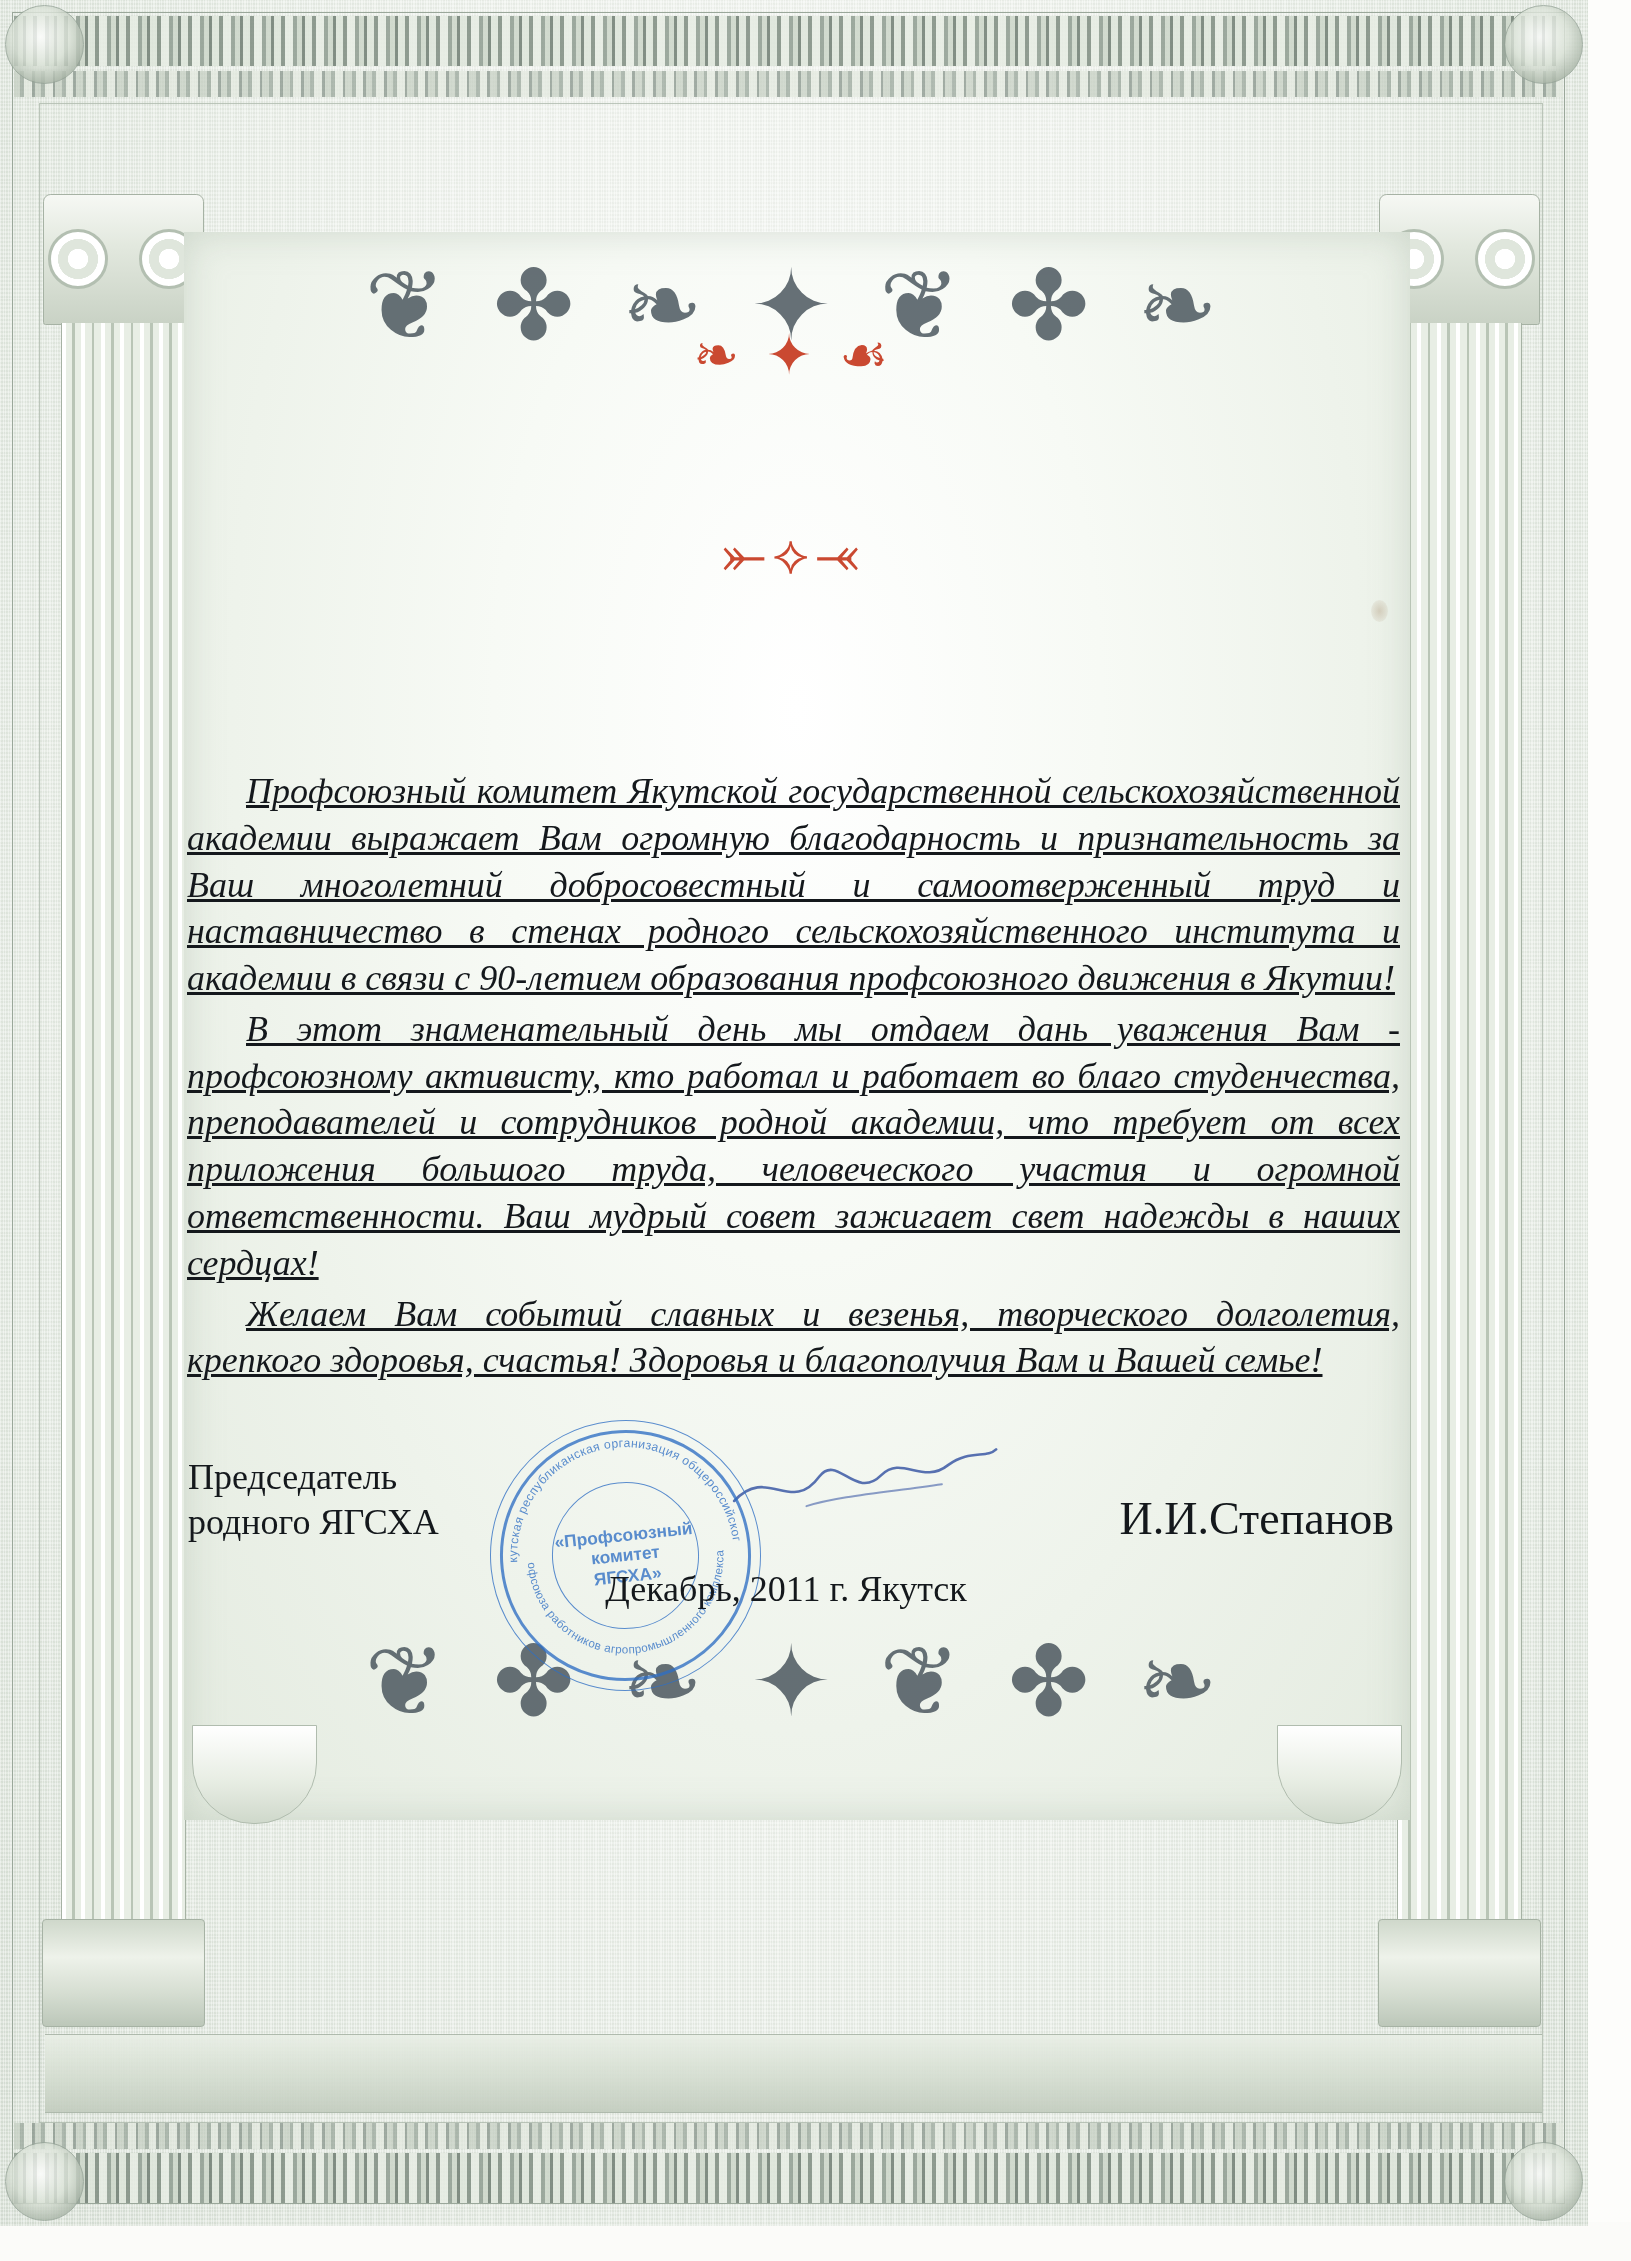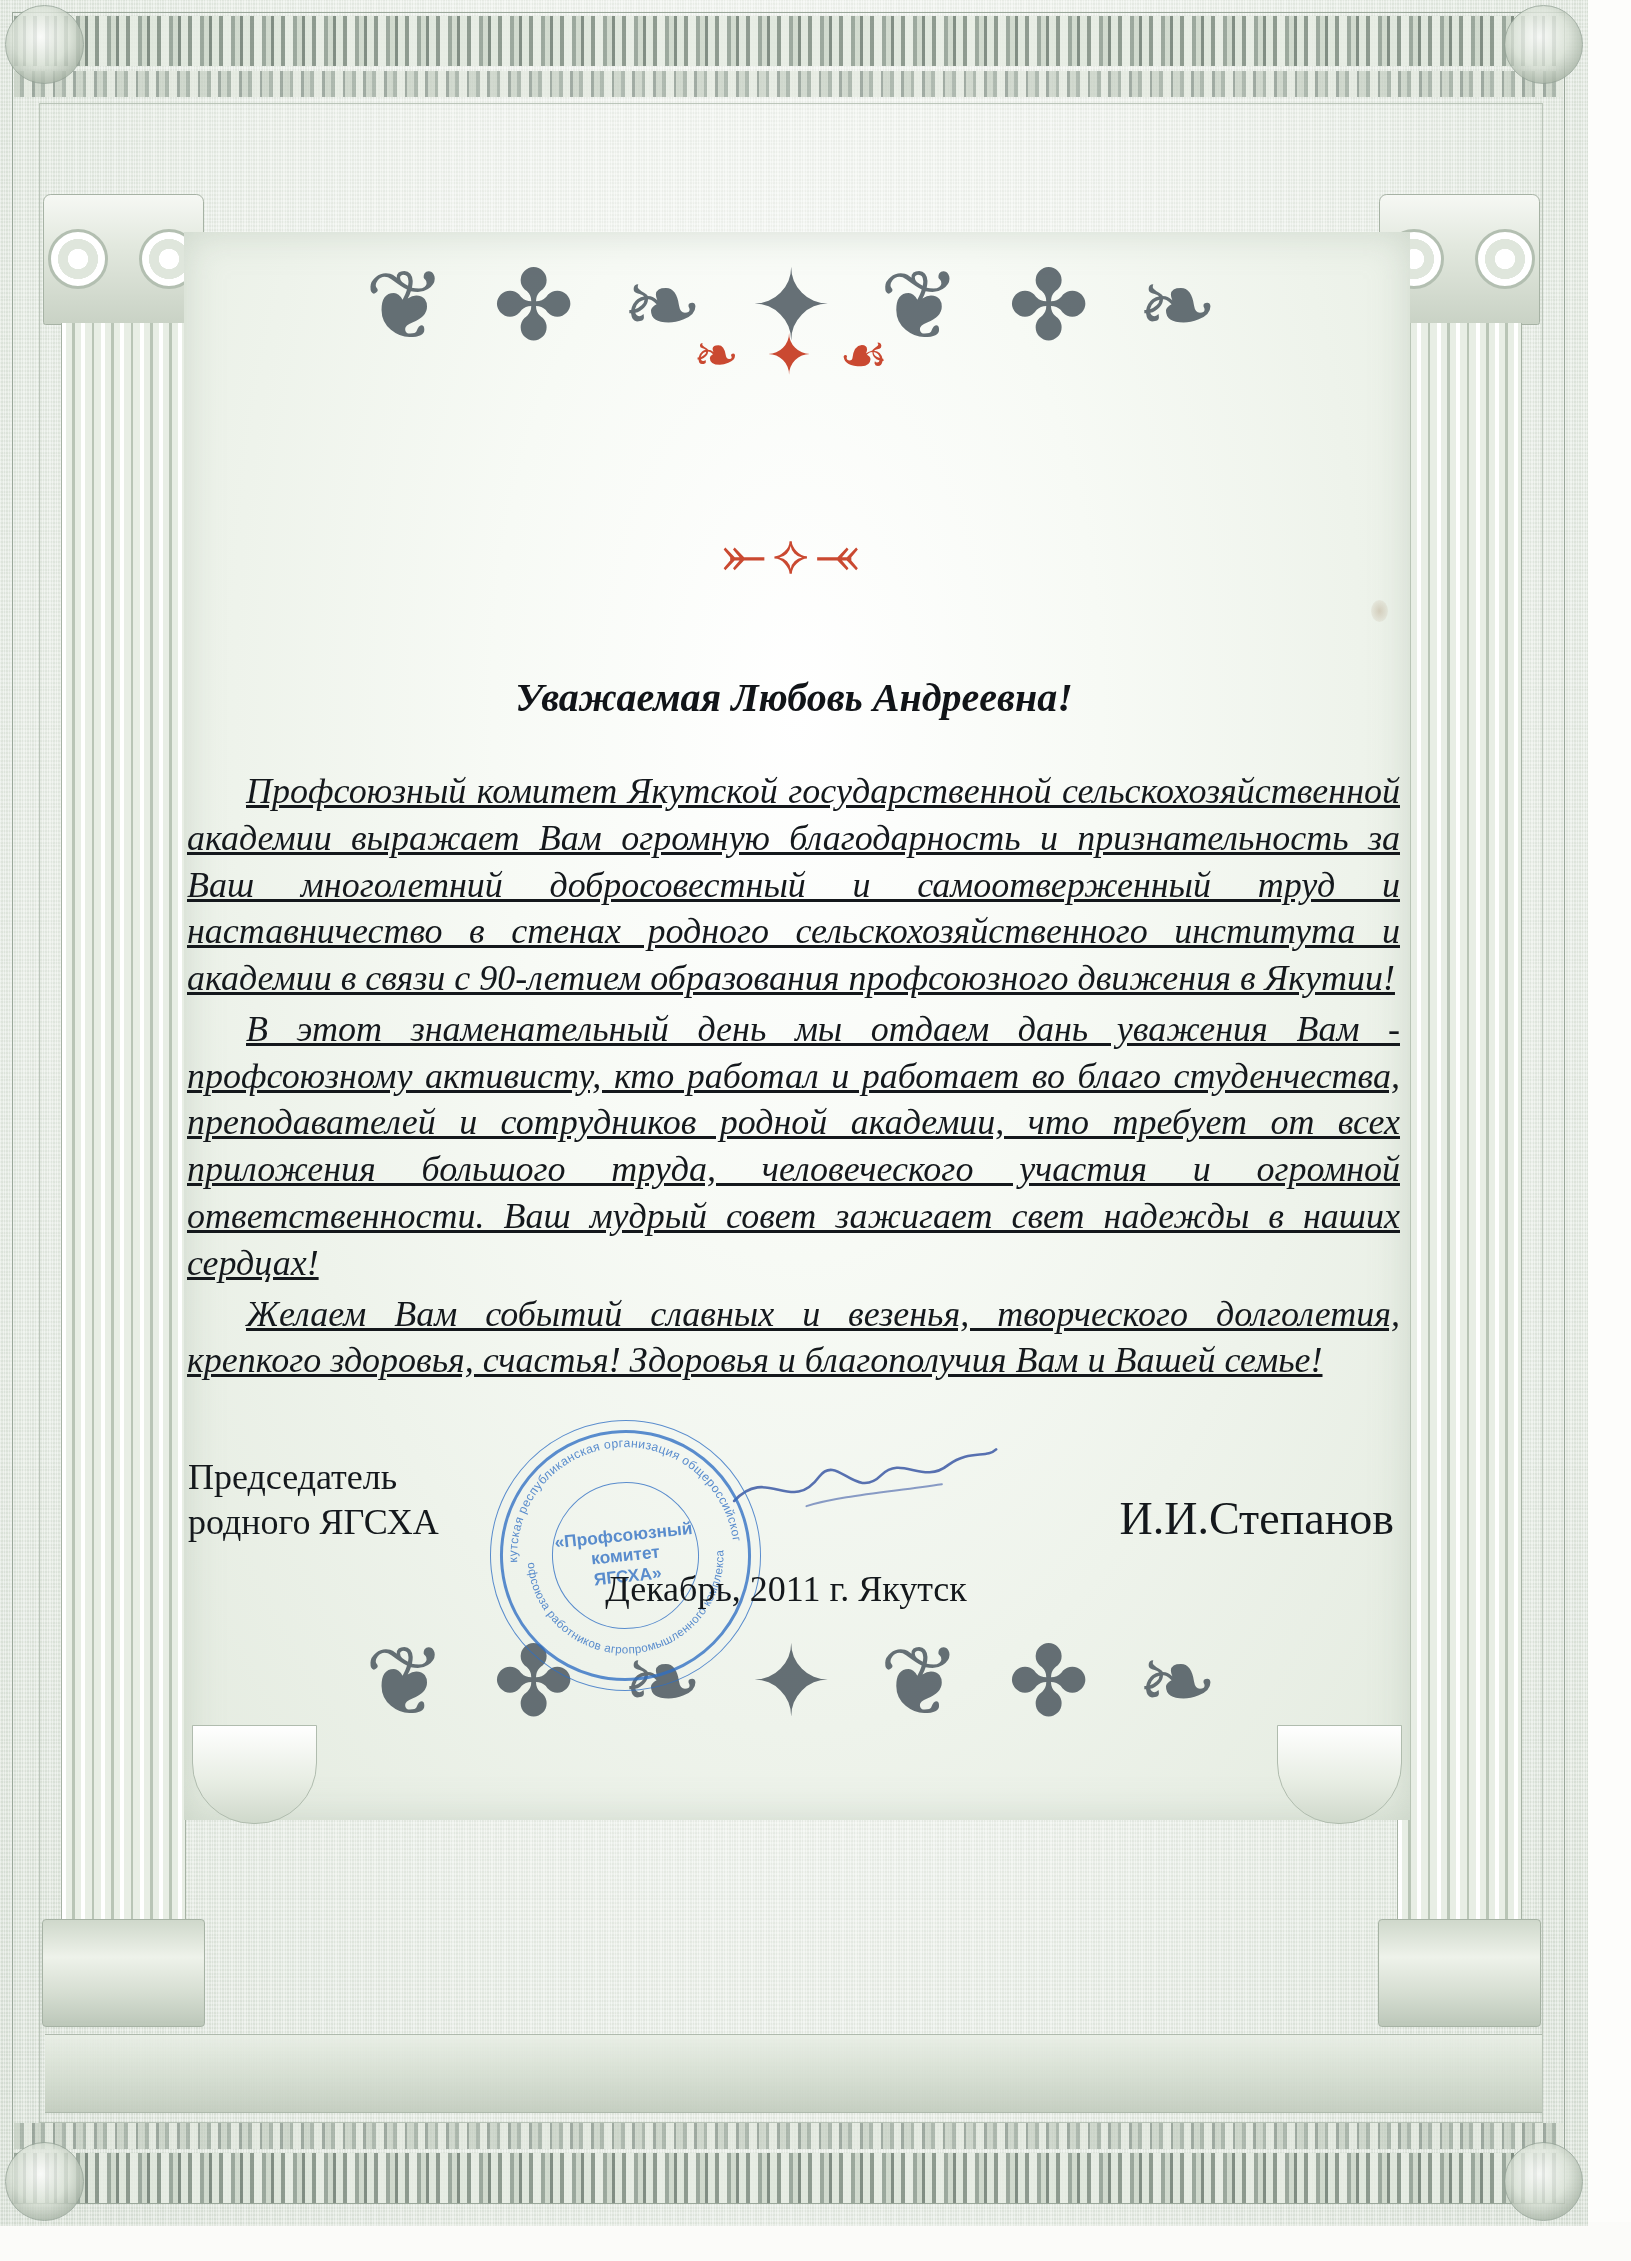--- a/index.html
+++ b/index.html
@@ -417,21 +417,20 @@
       <div class="scroll-bottom-orn">❦ ✤ ❧ ✦ ❦ ✤ ❧</div>
       <div class="scroll-curl left"></div>
       <div class="scroll-curl right"></div>
     </div>
 
     <div class="title-flourish-top">❧ ✦ ☙</div>
     <div class="title-flourish-bottom">⤜⟡⤛</div>
 
     <div class="blemish"></div>
 
-    <div class="salutation">Уважаемая Любовь Андреевна!</div>
 
     <div class="body-block">
       <p>Профсоюзный комитет Якутской государственной сельскохозяйственной академии выражает Вам огромную благодарность и признательность за Ваш многолетний добросовестный и самоотверженный труд и наставничество в стенах родного сельскохозяйственного института и академии в связи с 90-летием образования профсоюзного движения в Якутии!</p>
       <p>В этот знаменательный день мы отдаем дань уважения Вам - профсоюзному активисту, кто работал и работает  во благо студенчества, преподавателей и сотрудников родной академии, что требует от всех приложения большого труда, человеческого участия и огромной ответственности. Ваш мудрый совет зажигает свет надежды в наших сердцах!</p>
       <p>Желаем Вам событий славных и везенья, творческого долголетия, крепкого здоровья, счастья! Здоровья и благополучия Вам и Вашей семье!</p>
     </div>
 
     <div class="sig-left">
       <div>Председатель</div>
       <div>родного ЯГСХА</div>

